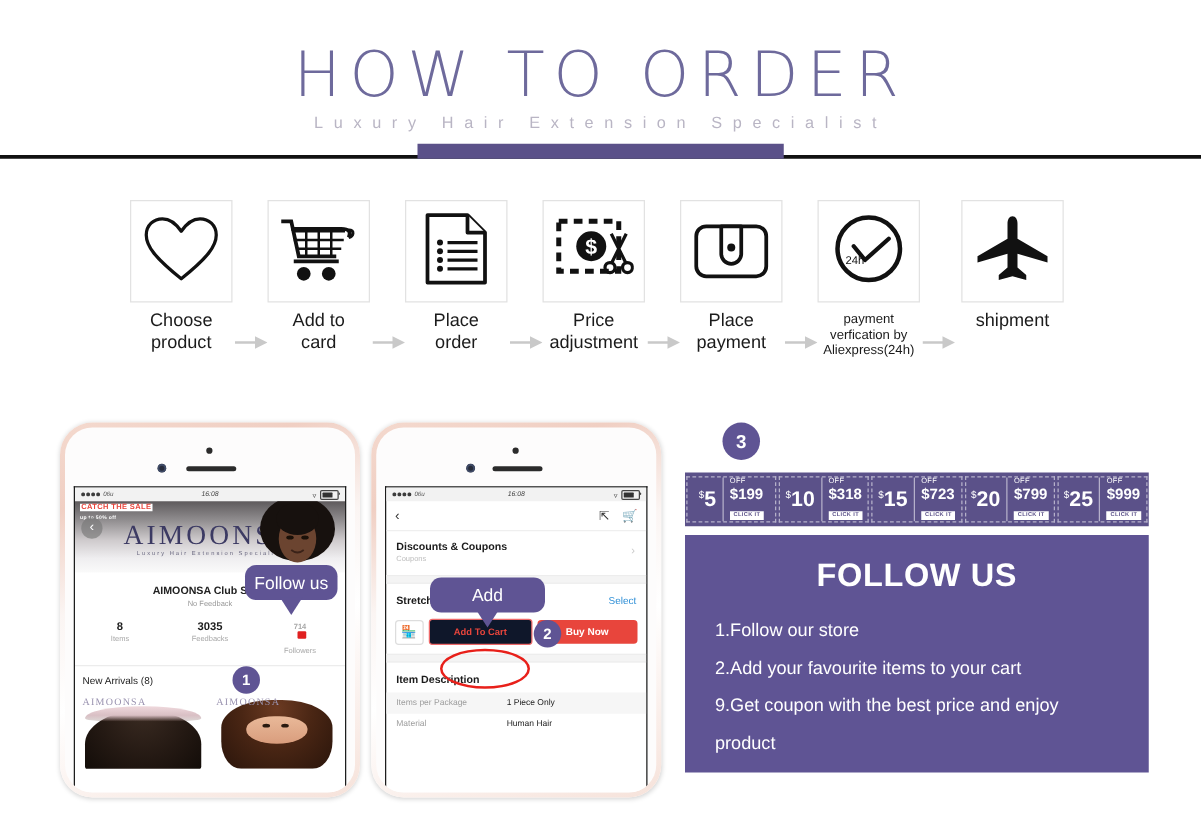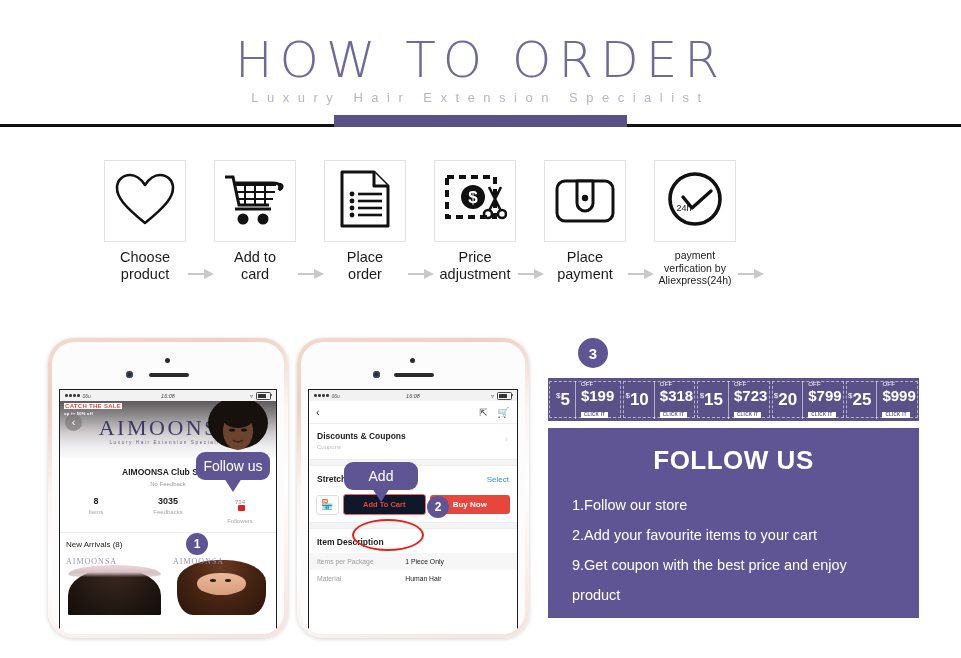--- a/index.html
+++ b/index.html
@@ -157,21 +157,21 @@
           background:#5f5494;color:#fff;font-size:15px;font-weight:bold;
           display:flex;align-items:center;justify-content:center;}
   .coupons{position:absolute;left:548px;top:378px;width:371px;height:43px;
            background:#5b5189;display:flex;box-sizing:border-box;}
   .coupon{flex:1;margin:3px 1px;border:1px dashed rgba(255,255,255,.55);
           display:flex;align-items:center;justify-content:center;gap:5px;box-sizing:border-box;}
   .c-amt{color:#fff;font-size:17px;font-weight:bold;line-height:1;}
   .c-amt sup{font-size:8px;vertical-align:7px;font-weight:normal;}
   .c-right{border-left:1px solid rgba(255,255,255,.55);padding-left:5px;line-height:1;}
   .c-off{color:#fff;font-size:6px;letter-spacing:.2px;display:block;}
-  .c-min{color:#fff;font-size:15px;font-weight:bold;display:block;margin-top:1px;}
+  .c-min{color:#fff;font-size:12px;font-weight:bold;display:block;margin-top:1px;}
   .c-click{display:inline-block;background:#fff;color:#5b5189;font-size:4.5px;
            font-weight:bold;padding:1px 3px;margin-top:2px;letter-spacing:.3px;}
 
   .panel{position:absolute;left:548px;top:428px;width:371px;height:190px;background:#5f5494;}
   .panel h2{margin:0;padding:17px 0 14px;text-align:center;color:#fff;
             font-size:26px;font-weight:bold;letter-spacing:.5px;
             font-family:"Liberation Sans",sans-serif;}
   .panel ol{margin:0;padding:0 0 0 24px;list-style:none;}
   .panel li{color:#fff;font-size:14.5px;line-height:30px;}
 </style>
@@ -315,20 +315,32 @@
       <div class="slabel small">
         <span>payment</span><br><span>verfication by</span><br><span>Aliexpress(24h)</span>
       </div>
     </div>
     <div class="arrow" style="left:738px">
       <svg width="26" height="12" viewBox="0 0 26 12">
           <path d="M0 5h16V1l10 5-10 5V7H0z" fill="#c9c9c9"></path>
         </svg>
     </div>
 
+    <div class="step" style="left:762px">
+      <div class="sbox">
+        <span>
+          <svg width="62" height="56" viewBox="0 0 62 56">
+            <path d="M31 2c2.5 0 4 2.5 4 6v12l24 14v5l-24-7v11l7 6v4l-11-3-11 3v-4l7-6V32L3 39v-5l24-14V8c0-3.5 1.5-6 4-6z" fill="#111"></path>
+          </svg>
+        </span>
+      </div>
+      <div class="slabel">
+        <span>shipment</span>
+      </div>
+    </div>
   </div>
 
   <div class="phone" style="left:48px;top:338px;width:240px;height:300px;">
     <div class="phone-inner">
       <div class="p-cam"></div>
       <div class="p-sensor"></div>
       <div class="p-speaker"></div>
 
       <div class="screen">
         <div class="statusbar">
@@ -466,21 +478,21 @@
         </div>
         <div class="drow">
           <span class="k">Material</span>
           <span class="v">Human Hair</span>
         </div>
       </div>
     </div>
   </div>
 
   <div class="redring" style="left:352px;top:519px;width:68px;height:28px;"></div>
-  <div class="bubble" style="left:344px;top:462px;width:74px;height:28px;">Add</div>
+  <div class="bubble" style="left:344px;top:462px;width:92px;height:28px;">Add</div>
   <div class="badge" style="left:427px;top:496px;">2</div>
 
   <div class="badge3">3</div>
 
   <div class="coupons">
     <div class="coupon">
       <span class="c-amt"><sup>$</sup><span>5</span></span>
       <span class="c-right">
         <span class="c-off">OFF</span>
         <span class="c-min">$199</span>

